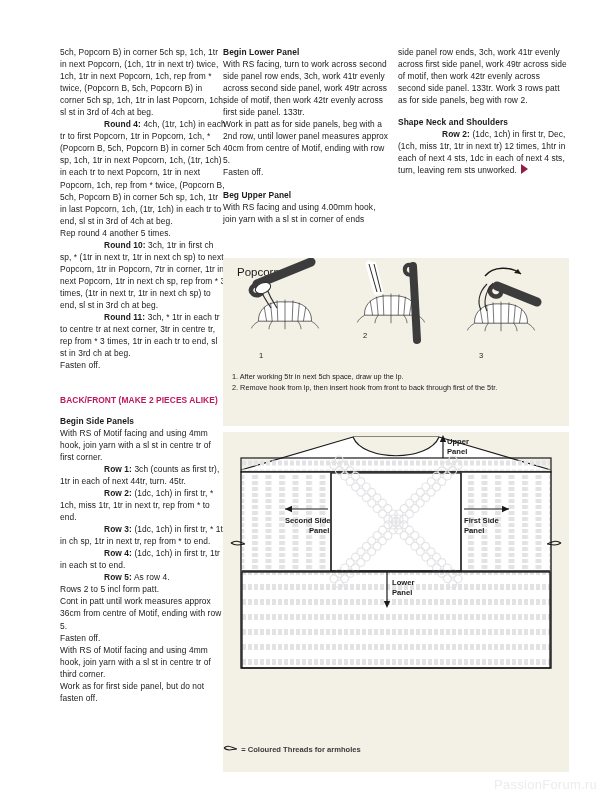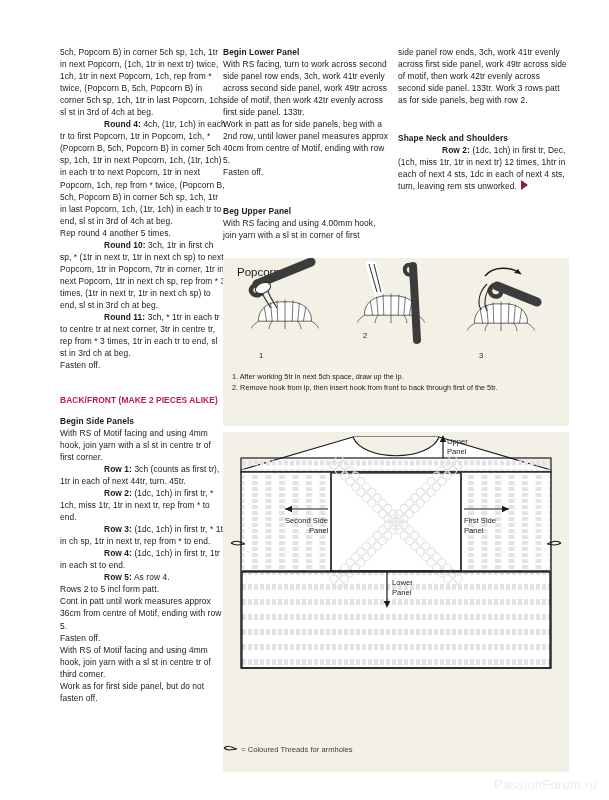--- a/index.html
+++ b/index.html
@@ -32,21 +32,21 @@
   }
   #col1 { left: 60px; }
   #col2 { left: 223px; }
   #col3 { left: 398px; width: 170px; }
 
   .para { margin: 0 0 0 0; }
   .hd {
     font-weight: bold;
     margin: 0;
   }
-  .hd.gap { margin-top: 26px; }
+  .hd.gap { margin-top: 10px; }
   .hd-pink {
     font-weight: bold;
     color: #c0175b;
     margin-top: 23px;
   }
   .rowlbl { font-weight: bold; padding-left: 44px; }
 
   .cont-arrow {
     display: inline-block;
     width: 0; height: 0;
@@ -86,20 +86,21 @@
   .popcorn-steps div { white-space: nowrap; }
 
   
   .schem-box {
     position: absolute;
     left: 223px;
     top: 432px;
     width: 346px;
     height: 340px;
     background: #f3f0e6;
+    font-weight: bold;
   }
   .schem-svg { position: absolute; left: 0; top: 0; }
   .schem-key {
     position: absolute;
     left: 0;
     top: 312px;
     width: 346px;
     text-align: left;
     font-size: 7.6px;
     color: #3b3b3b;
@@ -145,21 +146,21 @@
     <p class="para">With RS of Motif facing and using 4mm hook, join yarn with a sl st in centre tr of third corner.</p>
     <p class="para">Work as for first side panel, but do not fasten off.</p>
   </div>
 
   <div class="col" id="col2">
     <p class="hd">Begin Lower Panel</p>
     <p class="para">With RS facing, turn to work across second side panel row ends, 3ch, work 41tr evenly across second side panel, work 49tr across side of motif, then work 42tr evenly across first side panel. 133tr.</p>
     <p class="para">Work in patt as for side panels, beg with a 2nd row, until lower panel measures approx 40cm from centre of Motif, ending with row 5.</p>
     <p class="para">Fasten off.</p>
     <p class="hd gap">Beg Upper Panel</p>
-    <p class="para">With RS facing and using 4.00mm hook, join yarn with a sl st in corner of first</p>
+    <p class="para">With RS facing and using 4.00mm hook, join yarn with a sl st in corner of ends</p>
   </div>
 
   <div class="col" id="col3">
     <p class="para">side panel row ends, 3ch, work 41tr evenly across first side panel, work 49tr across side of motif, then work 42tr evenly across second side panel. 133tr. Work 3 rows patt as for side panels, beg with row 2.</p>
     <p class="hd gap">Shape Neck and Shoulders</p>
     <p class="para"><span class="rowlbl">Row 2:</span><span> (1dc, 1ch) in first tr, Dec, (1ch, miss 1tr, 1tr in next tr) 12 times, 1htr in each of next 4 sts, 1dc in each of next 4 sts, turn, leaving rem sts unworked.</span><span class="cont-arrow"></span></p>
   </div>
 
   <div class="popcorn-box">
     <div class="popcorn-title">Popcorn</div>

